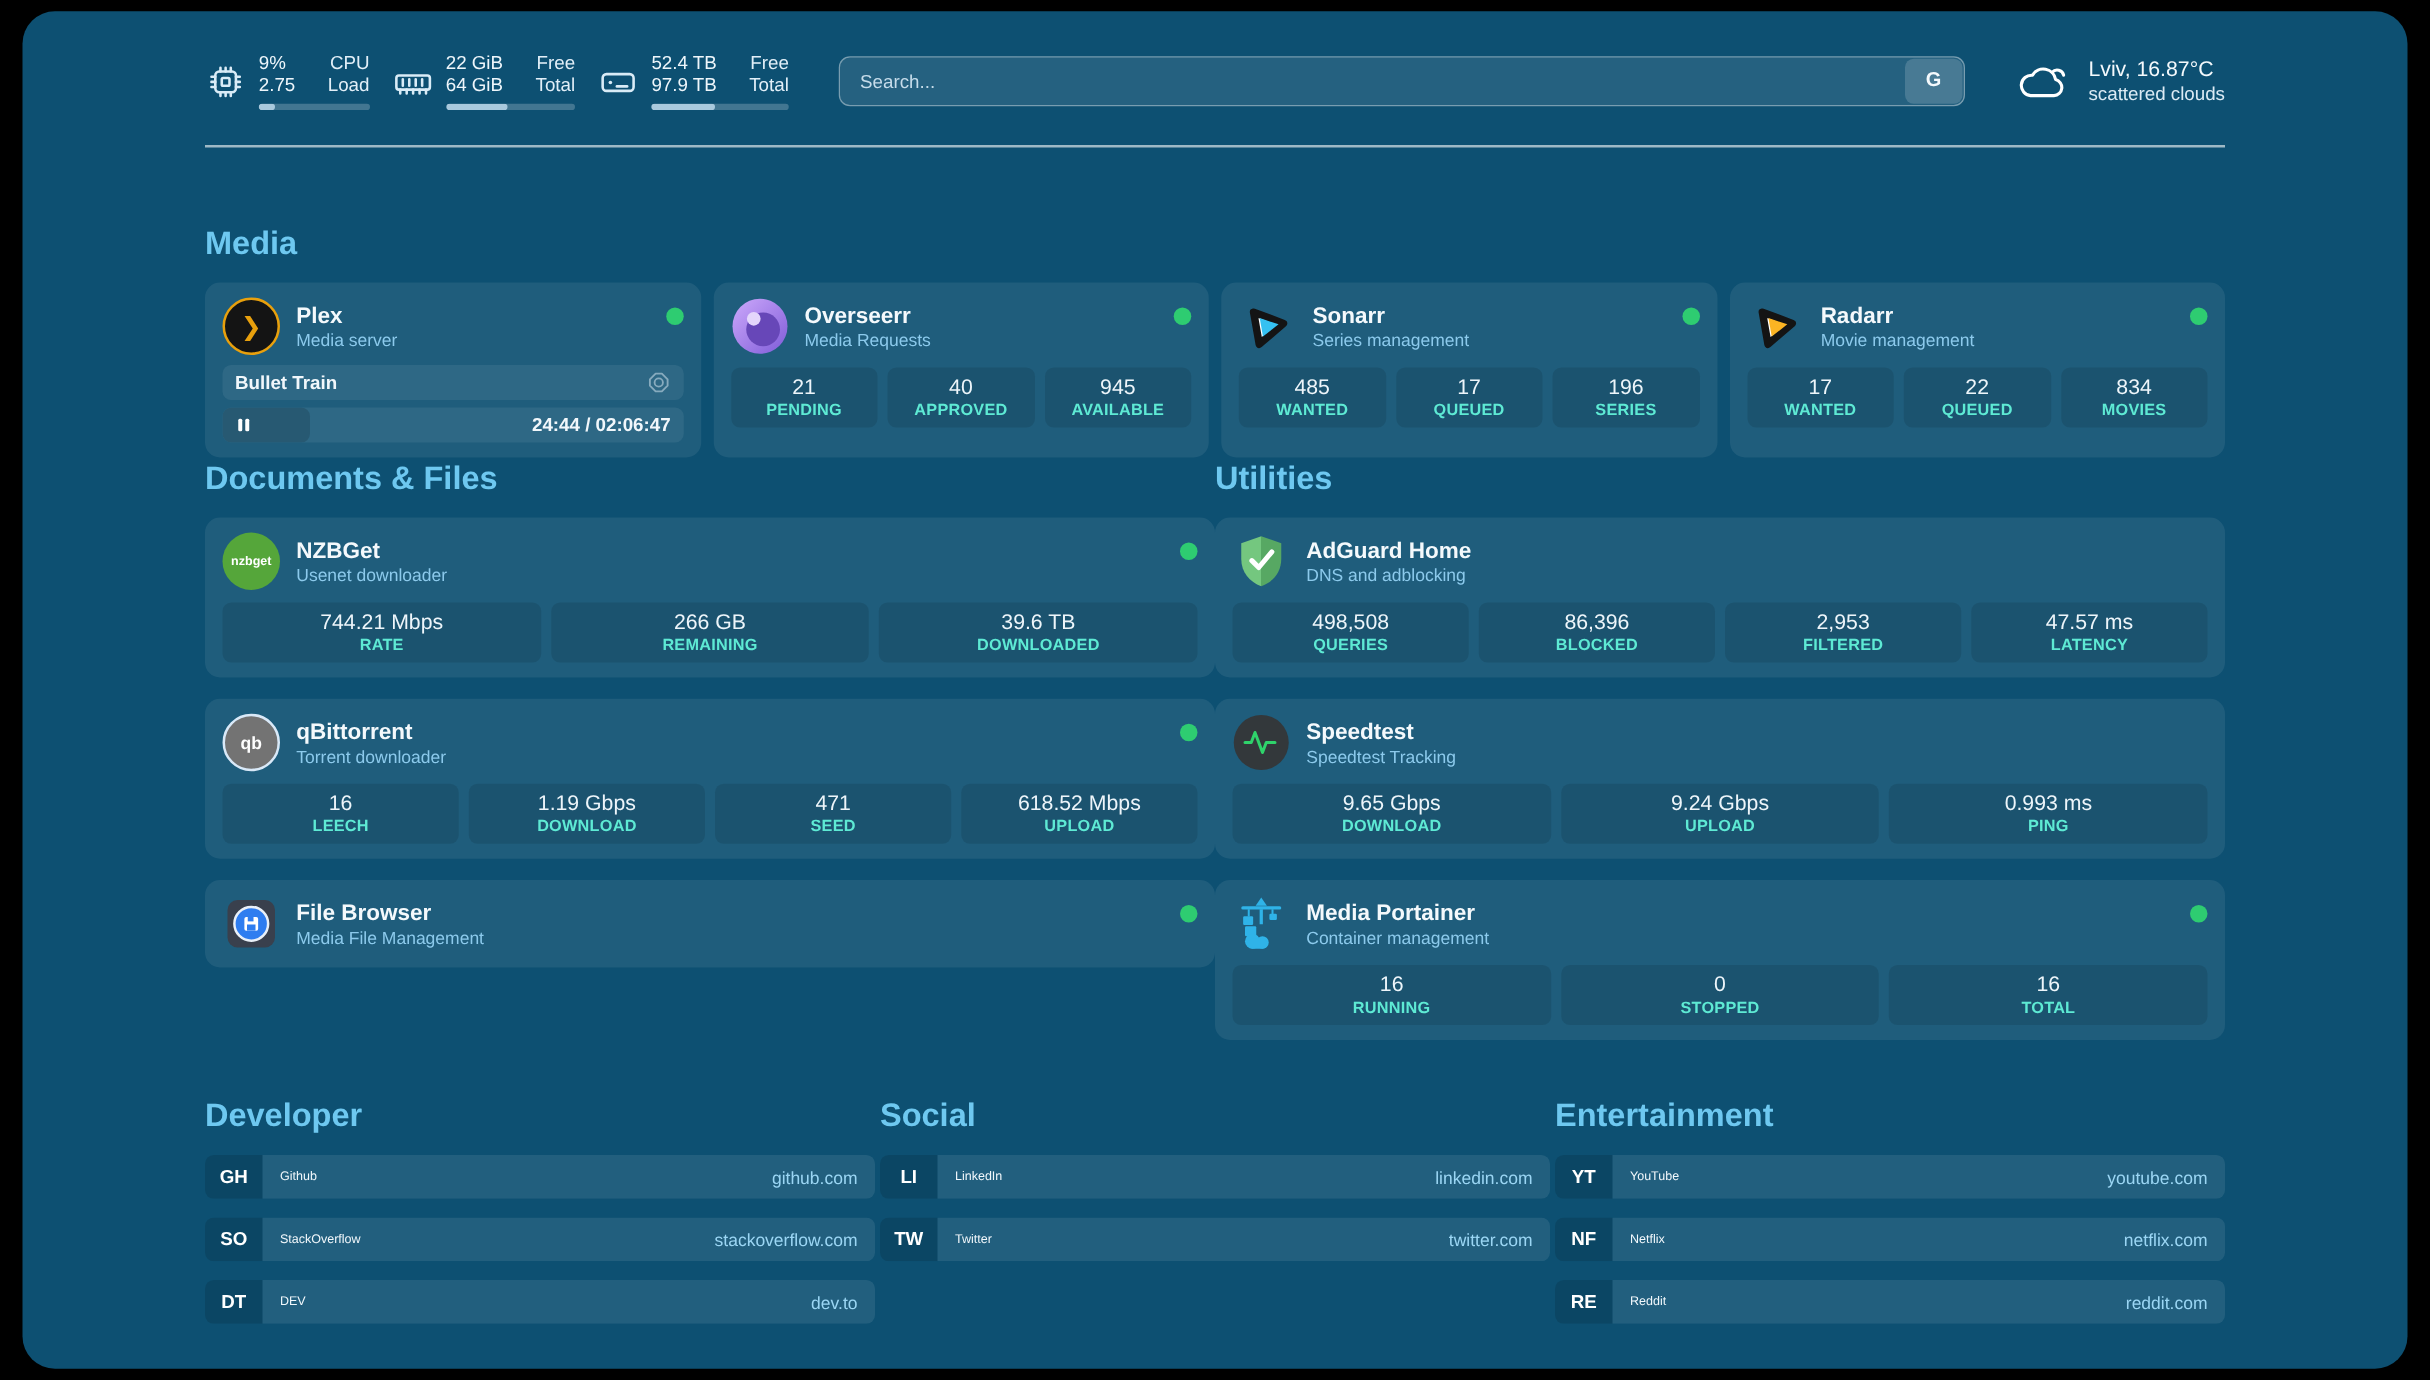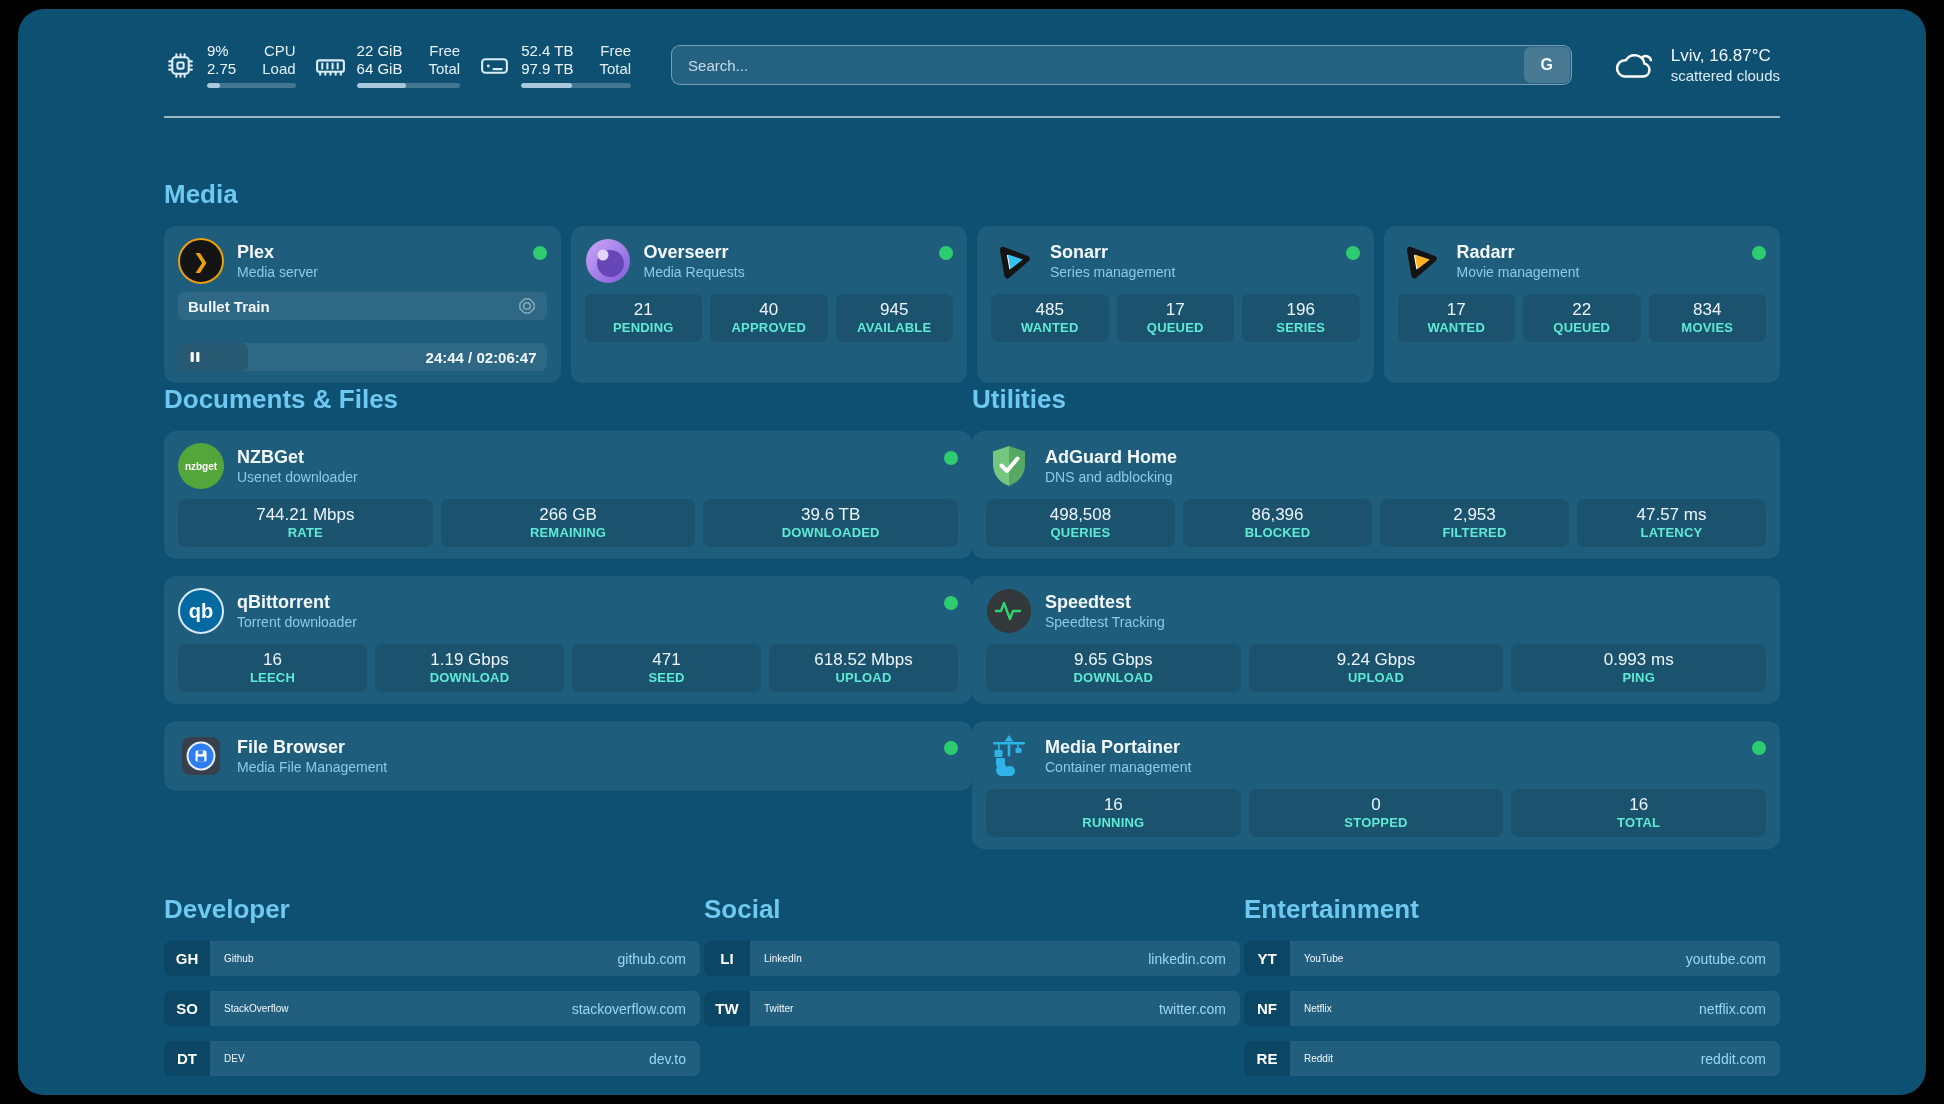--- a/index.html
+++ b/index.html
@@ -53,35 +53,35 @@
   .stat-row{display:flex;gap:8px;margin-top:10px;}
   .stat{flex:1;background:rgba(0,0,0,.10);border-radius:7px;text-align:center;padding:5px 2px 6px;}
   .stat-value{font-size:17px;color:#edf5fa;line-height:21px;white-space:nowrap;}
   .stat-label{font-size:13px;font-weight:700;color:#5eead4;line-height:16px;letter-spacing:.2px;}
 
   
   .np-row{margin-top:8px;background:rgba(255,255,255,.07);border-radius:7px;height:28px;
           display:flex;align-items:center;padding:0 10px;font-size:15px;font-weight:600;color:#f1f7fb;}
   .np-gear{margin-left:auto;width:20px;height:20px;color:rgba(223,238,248,.5);cursor:pointer;}
   .np-gear svg{width:100%;height:100%;}
-  .np-progress{margin-top:23px;position:relative;background:rgba(255,255,255,.07);border-radius:7px;height:28px;
+  .np-progress{margin-top:6px;position:relative;background:rgba(255,255,255,.07);border-radius:7px;height:28px;
                display:flex;align-items:center;padding:0 10px;overflow:hidden;cursor:pointer;}
   .np-fill{position:absolute;left:0;top:0;bottom:0;background:rgba(0,0,0,.14);border-radius:7px;}
   .np-pause{position:relative;width:14px;height:14px;flex:none;cursor:pointer;}
   .np-pause svg{width:100%;height:100%;}
   .np-time{margin-left:auto;position:relative;font-size:15px;font-weight:600;color:#f1f7fb;white-space:nowrap;}
 
   
   .main-grid{display:grid;grid-template-columns:1fr 1fr;margin-top:0;}
   .col-cards{display:flex;flex-direction:column;gap:17px;}
 
   
   .icon-plex{background:#141414;border:2px solid #e8a00d;color:#e8a00d;font-size:20px;font-weight:700;}
   .icon-nzbget{background:#55a63a;color:#fff;font-size:10px;font-weight:700;letter-spacing:0;}
-  .icon-qb{background:#0369a1;border:2px solid #d9e9f8;color:#fff;font-size:20px;font-weight:700;}
+  .icon-qb{background:#737373;border:2px solid #d9e9f8;color:#fff;font-size:14px;font-weight:700;}
 
   
   .links-grid{display:grid;grid-template-columns:repeat(3,1fr);gap:4px;margin-top:44px;}
   .link-list{display:flex;flex-direction:column;gap:15px;}
   .link-row{display:flex;height:35px;border-radius:7px;overflow:hidden;cursor:pointer;}
   .link-abbr{width:46px;flex:none;background:rgba(0,0,0,.12);color:#fff;font-weight:700;font-size:15px;
              display:flex;align-items:center;justify-content:center;}
   .link-main{flex:1;background:rgba(255,255,255,.09);display:flex;align-items:center;padding:0 14px;min-width:0;}
   .link-name{font-size:10px;color:#f2f8fc;white-space:nowrap;}
   .link-domain{margin-left:auto;font-size:14px;color:#9bd6f4;white-space:nowrap;}

